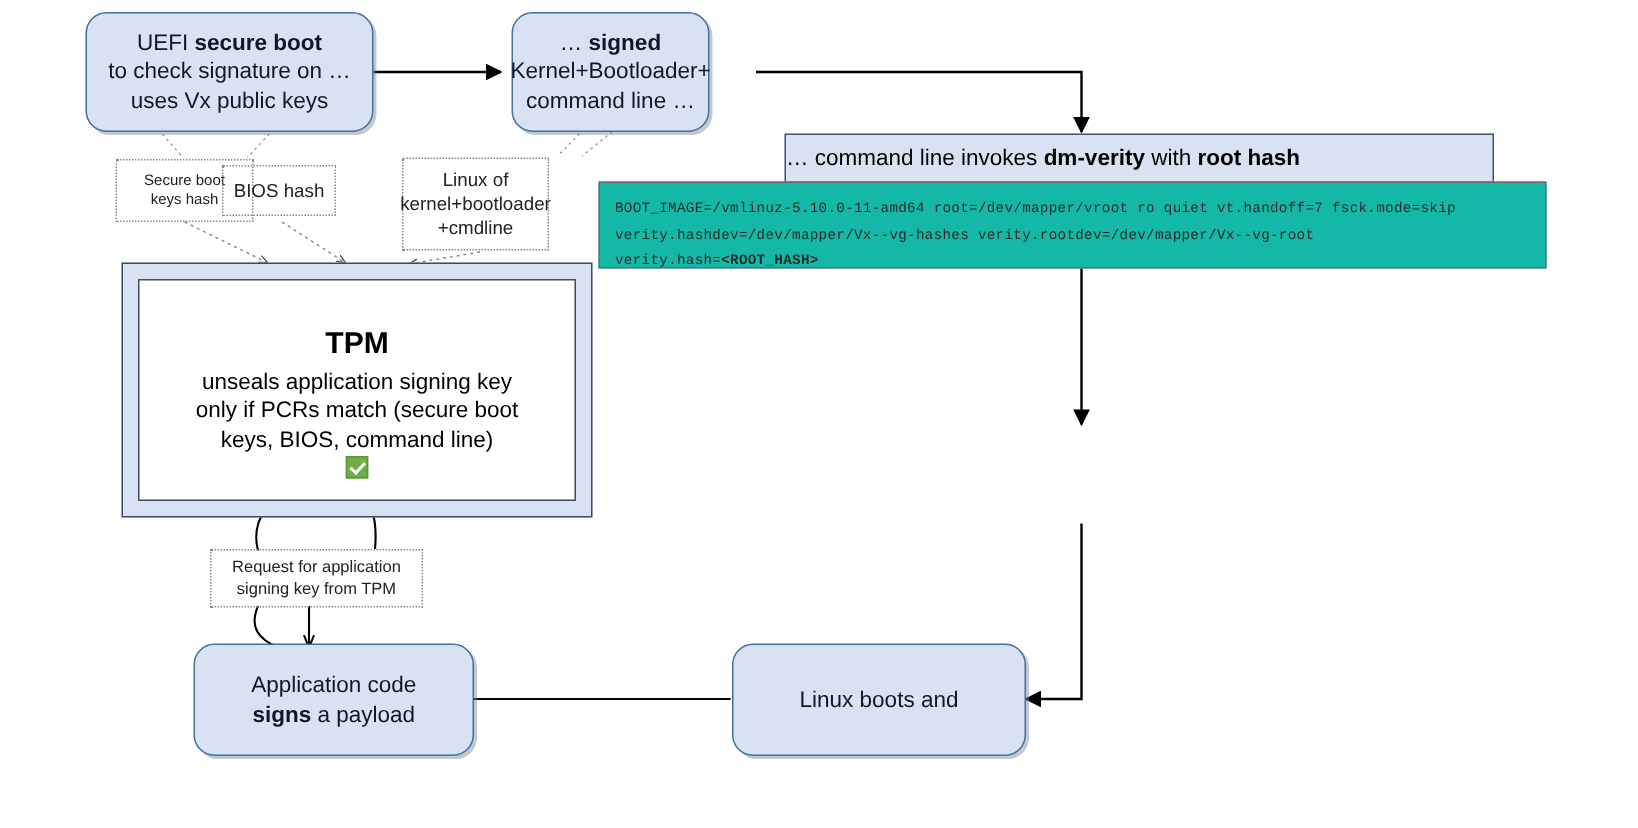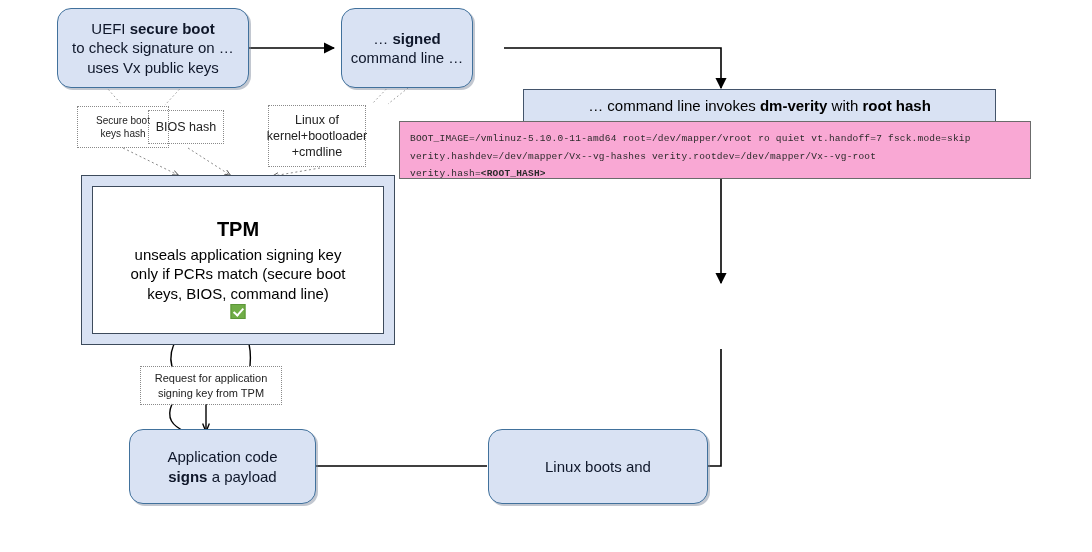--- a/index.html
+++ b/index.html
@@ -48,31 +48,31 @@
   b { font-weight: bold; }
 
   
   .banner {
     position: absolute;
     box-sizing: border-box;
     background: #d9e2f3;
     border: 1px solid #43546b;
     display: flex;
     align-items: center;
-    justify-content: center;
+    justify-content: flex-start;
     text-align: center;
     font-size: 15px;
     color: #000;
   }
 
   
   .codebox {
     position: absolute;
     box-sizing: border-box;
-    background: #f9a8d4;
+    background: #14b8a6;
     border: 1px solid #6b6b6b;
     padding: 8px 10px 6px 10px;
     font-family: "Liberation Mono", "DejaVu Sans Mono", monospace;
     font-size: 9.5px;
     line-height: 1.85;
     color: #2b2b2b;
     white-space: nowrap;
     letter-spacing: 0.2px;
   }
 
@@ -196,20 +196,21 @@
     <div>
       <span class="ln">UEFI <b>secure boot</b></span>
       <span class="ln">to check signature on …</span>
       <span class="ln">uses Vx public keys</span>
     </div>
   </div>
 
   <div class="node" style="left:341px; top:8px; width:132px; height:80px;">
     <div>
       <span class="ln">… <b>signed</b></span>
+      <span class="ln">Kernel+Bootloader+</span>
       <span class="ln">command line …</span>
     </div>
   </div>
 
   <div class="banner" style="left:523px; top:89px; width:473px; height:33px;">
     <span>… command line invokes <b>dm-verity</b> with <b>root hash</b></span>
   </div>
 
   <div class="codebox" style="left:399px; top:121px; width:632px; height:58px;">
     <div>BOOT_IMAGE=/vmlinuz-5.10.0-11-amd64 root=/dev/mapper/vroot ro quiet vt.handoff=7 fsck.mode=skip</div>
@@ -249,21 +250,21 @@
     <div class="tpm-inner">
       <div class="tpm-title">TPM</div>
       <span class="ln">unseals application signing key</span>
       <span class="ln">only if PCRs match (secure boot</span>
       <span class="ln">keys, BIOS, command line)</span>
       <div class="check"></div>
     </div>
   </div>
 
 
-  <div class="node" style="left:488px; top:429px; width:220px; height:75px;">
+  <div class="node" style="left:488px; top:429px; width:196px; height:75px;">
     <div>
       <span class="ln">Linux boots and</span>
     </div>
   </div>
 
   <div class="node" style="left:129px; top:429px; width:187px; height:75px;">
     <div>
       <span class="ln">Application code</span>
       <span class="ln"><b>signs</b> a payload</span>
     </div>

